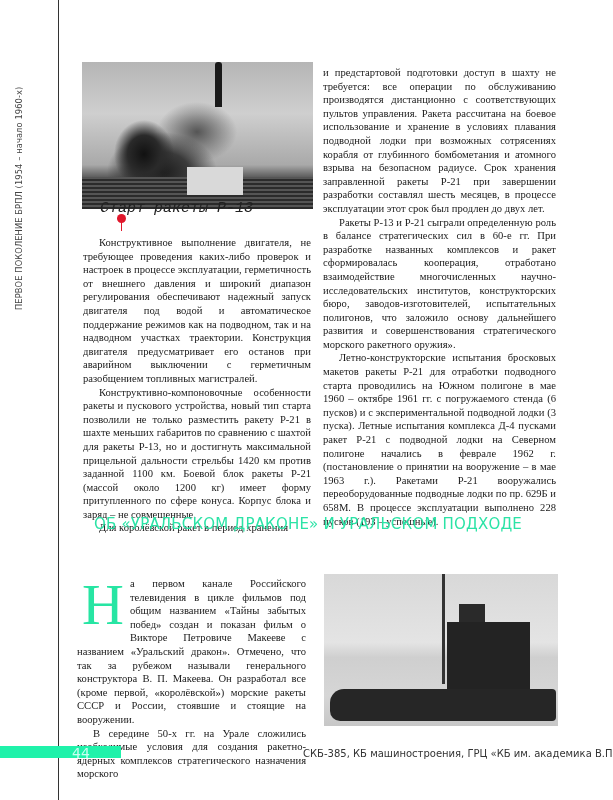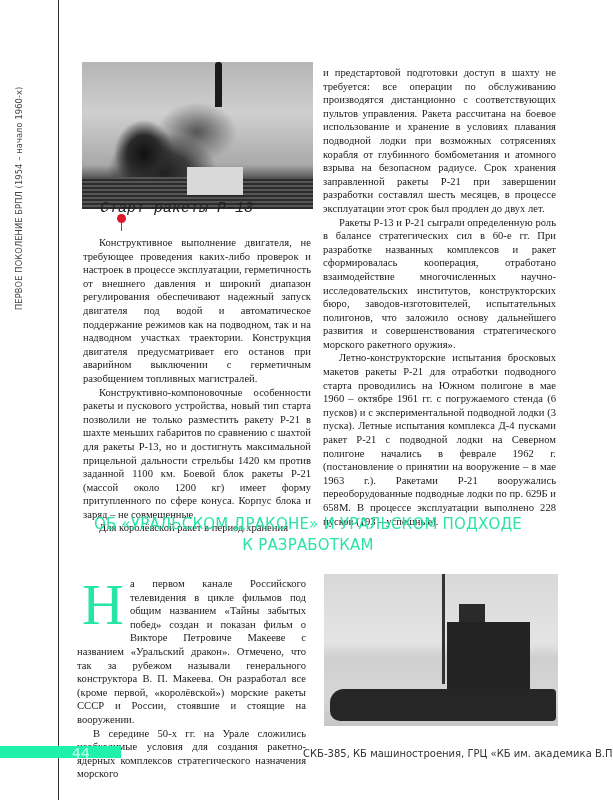--- a/index.html
+++ b/index.html
@@ -78,21 +78,20 @@
 </div>
 
 <div class="col col-right-top">
   <p>и предстартовой подготовки доступ в шахту не требуется: все операции по обслуживанию производятся дистанционно с соответствующих пультов управления. Ракета рассчитана на боевое использование и хранение в условиях плавания подводной лодки при возможных сотрясениях корабля от глубинного бомбометания и атомного взрыва на безопасном радиусе. Срок хранения заправленной ракеты Р-21 при завершении разработки составлял шесть месяцев, в процессе эксплуатации этот срок был продлен до двух лет.</p>
   <p class="ind">Ракеты Р-13 и Р-21 сыграли определенную роль в балансе стратегических сил в 60-е гг. При разработке названных комплексов и ракет сформировалась кооперация, отработано взаимодействие многочисленных научно-исследовательских институтов, конструкторских бюро, заводов-изготовителей, испытательных полигонов, что заложило основу дальнейшего развития и совершенствования стратегического морского ракетного оружия».</p>
   <p class="ind">Летно-конструкторские испытания бросковых макетов ракеты Р-21 для отработки подводного старта проводились на Южном полигоне в мае 1960 – октябре 1961 гг. с погружаемого стенда (6 пусков) и с экспериментальной подводной лодки (3 пуска). Летные испытания комплекса Д-4 пусками ракет Р-21 с подводной лодки на Северном полигоне начались в феврале 1962 г. (постановление о принятии на вооружение – в мае 1963 г.). Ракетами Р-21 вооружались переоборудованные подводные лодки по пр. 629Б и 658М. В процессе эксплуатации выполнено 228 пусков (193 – успешные).</p>
 </div>
 
 <div class="section-title">
   <div>ОБ «УРАЛЬСКОМ ДРАКОНЕ» И УРАЛЬСКОМ ПОДХОДЕ</div>
-  <div>К РАЗРАБОТКАМ</div>
 </div>
 
 <div class="col col-left-bottom">
   <p><span class="dropcap">Н</span><span>а первом канале Российского телевидения в цикле фильмов под общим названием «Тайны забытых побед» создан и показан фильм о Викторе Петровиче Макееве с названием «Уральский дракон». Отмечено, что так за рубежом называли генерального конструктора В. П. Макеева. Он разработал все (кроме первой, «королёвской») морские ракеты СССР и России, стоявшие и стоящие на вооружении.</span></p>
   <p class="ind">В середине 50-х гг. на Урале сложились необходимые условия для создания ракетно-ядерных комплексов стратегического назначения морского</p>
 </div>
 
 <div class="photo photo-sub">
   <div class="sub-mast"></div>
   <div class="sub-tower-top"></div>

